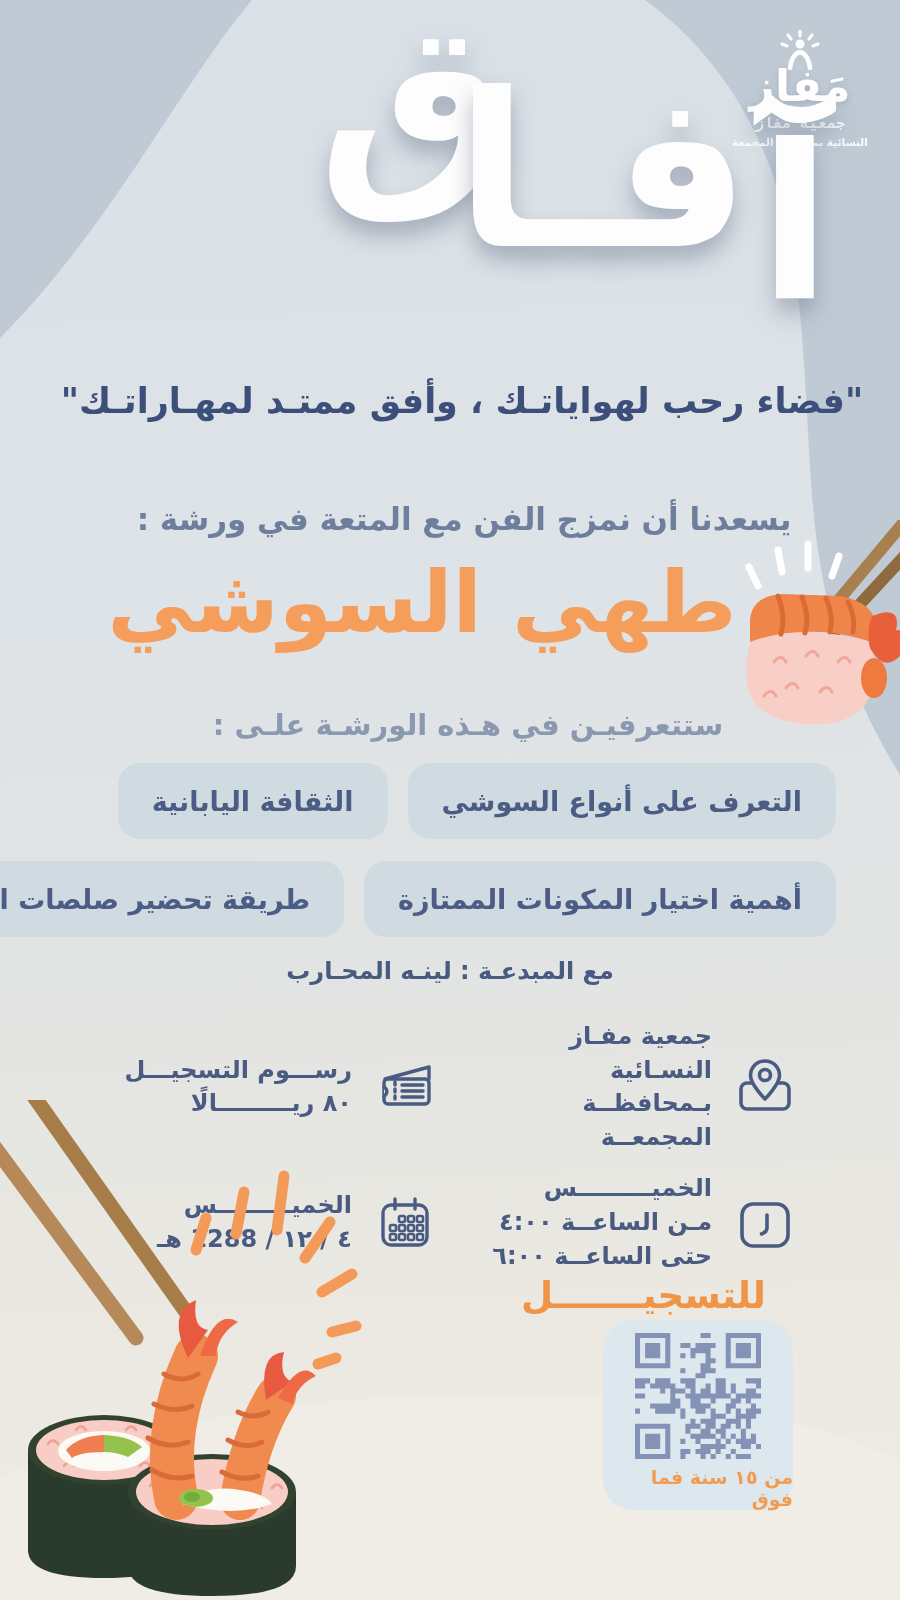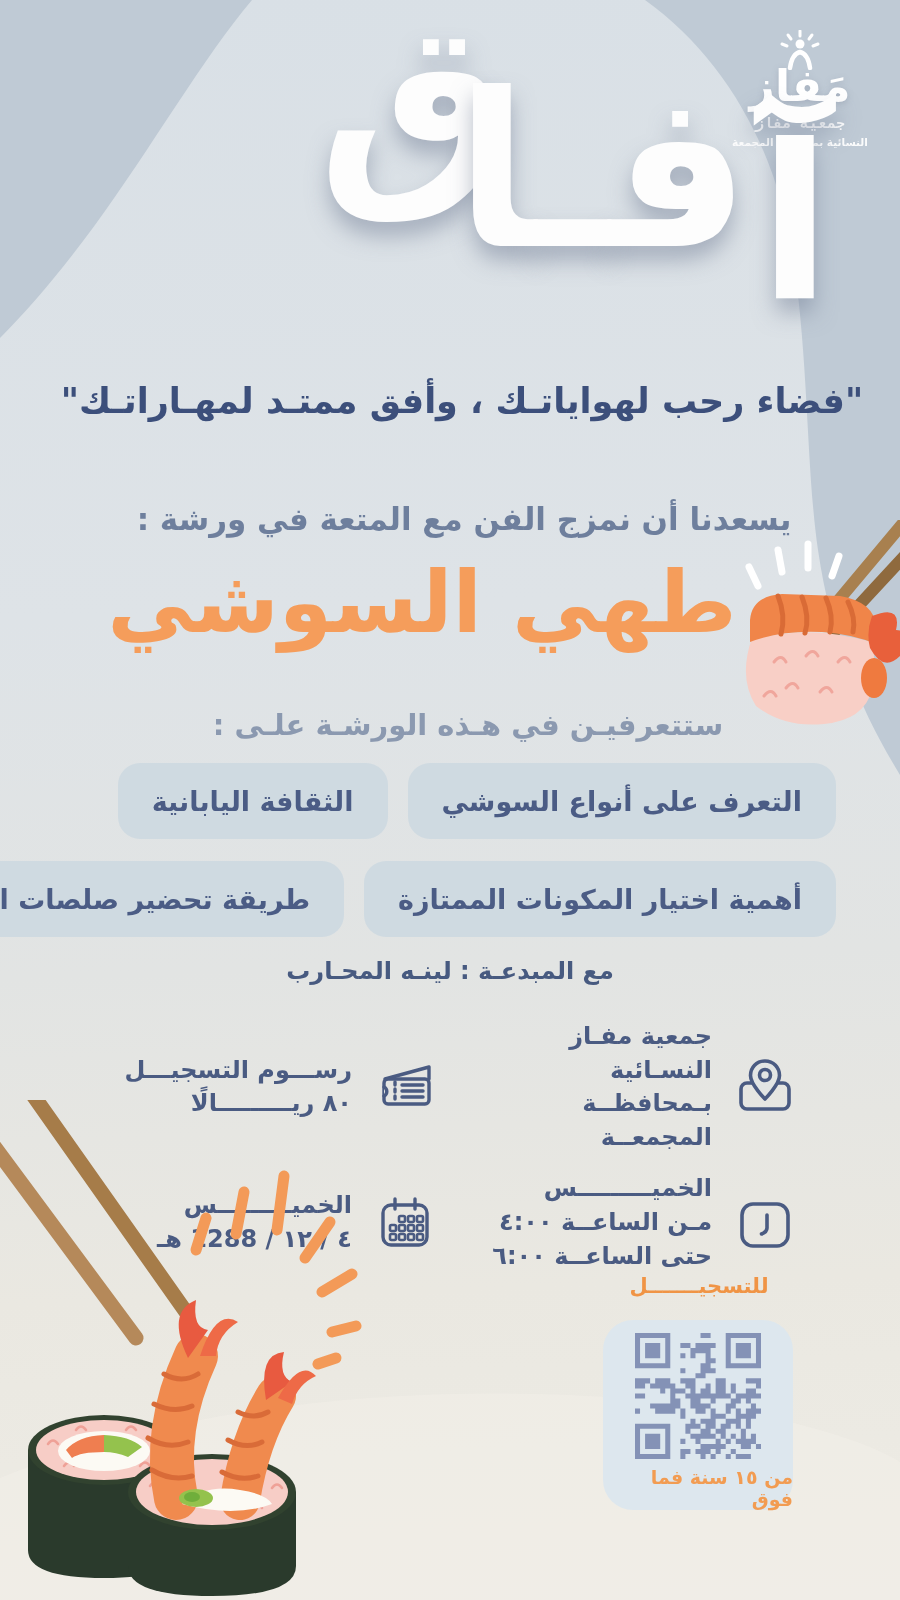--- a/index.html
+++ b/index.html
@@ -39,22 +39,22 @@
     padding:0 34px;font-size:27px;font-weight:700;color:#4b5c85;white-space:nowrap;}
 
   
   .details{position:absolute;top:1020px;right:105px;width:690px;display:grid;
     grid-template-columns:330px 330px;column-gap:30px;row-gap:18px;align-items:center;}
   .detail{display:flex;align-items:center;gap:23px;justify-content:flex-start;}
   .detail .d-icon{flex:0 0 auto;width:60px;height:60px;}
   .detail .d-lines{font-size:24px;font-weight:700;color:#4a5b82;line-height:1.4;text-align:right;}
 
   
-  .reg-title{position:absolute;left:605px;top:1274px;width:188px;text-align:center;
-    font-size:21px;font-weight:700;color:#f09445;}
+  .reg-title{position:absolute;left:578px;top:1274px;width:188px;text-align:center;
+    font-size:37px;font-weight:700;color:#f09445;}
   .qr-card{position:absolute;left:603px;top:1320px;width:190px;height:190px;background:#dde7ee;border-radius:30px;
     box-sizing:border-box;display:flex;flex-direction:column;align-items:center;padding-top:13px;}
   .qr-caption{margin-top:7px;font-size:19px;font-weight:700;color:#f29c52;}
 
   .illus{position:absolute;}
   .nigiri{left:722px;top:520px;width:178px;height:232px;}
   .rolls{left:0px;top:1100px;width:362px;height:500px;}
 </style>
 </head>
 <body>

